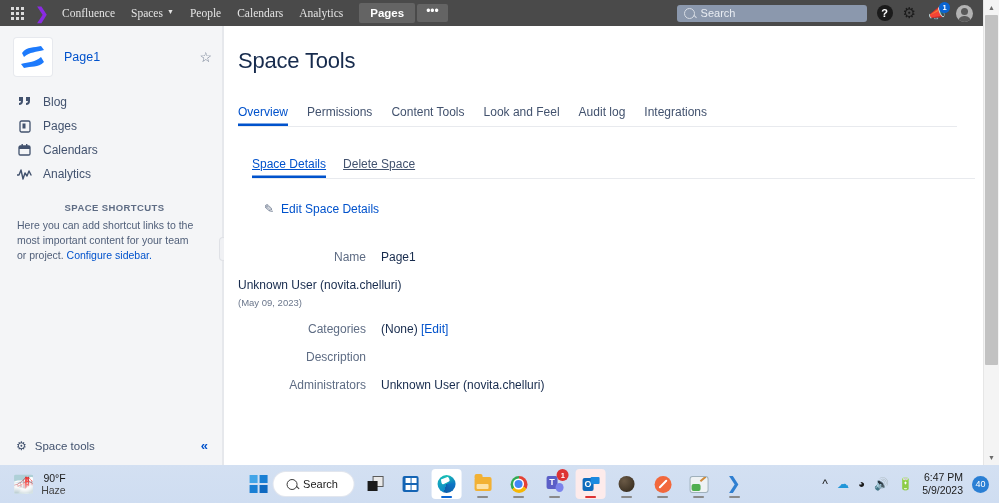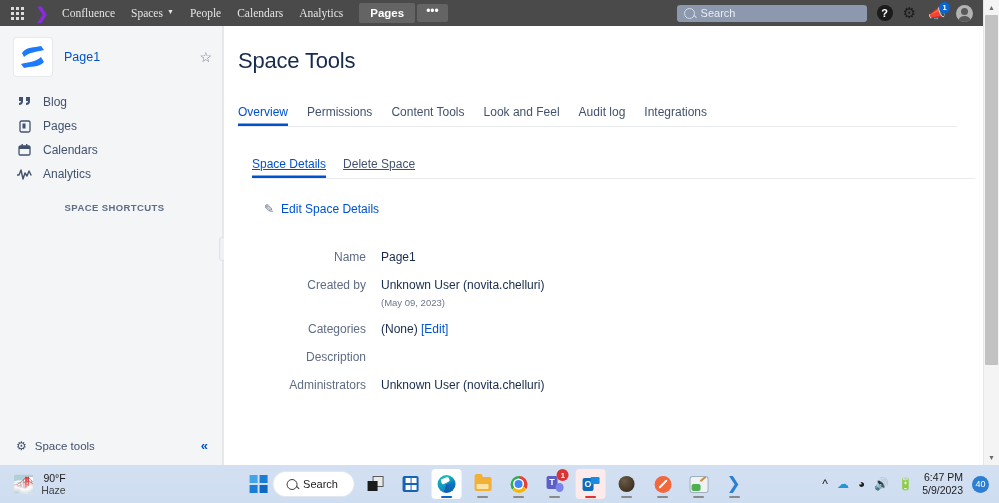--- a/index.html
+++ b/index.html
@@ -312,20 +312,24 @@
         <span class="ic">
           <svg width="15" height="11" viewBox="0 0 15 11">
             <polyline points="0,6 2,6 4,1 6,10 8,4 10,7 12,2 14,6" fill="none" stroke="#42526e" stroke-width="1.4" stroke-linejoin="round" stroke-linecap="round"></polyline>
           </svg>
         </span>
         <span>Analytics</span>
       </div>
     </div>
 
     <div class="shortcuts-title">SPACE SHORTCUTS</div>
+    <div class="shortcuts-text">
+      <span>Here you can add shortcut links to the most important content for your team or project.</span>
+      <span class="shortcuts-link">Configure sidebar.</span>
+    </div>
 
     <div class="side-footer">
       <span class="gic">⚙</span>
       <span>Space tools</span>
       <span class="collapse-ic">«</span>
     </div>
   </div>
   <div class="divider"></div>
   <div class="drag-handle"></div>
 
@@ -353,21 +357,20 @@
 
     <div class="details">
       <div class="drow">
         <div class="dlabel">Name</div>
         <div class="dvalue">Page1</div>
       </div>
 
 
 
       <div class="drow">
-        <div class="dlabel">Created by</div>
         <div>
           <div class="dvalue">Unknown User (novita.chelluri)</div>
           <div class="dsub">(May 09, 2023)</div>
         </div>
       </div>
 
       <div class="drow" style="margin-top:10px;">
         <div class="dlabel">Categories</div>
         <div class="dvalue">
           <span>(None)</span>

